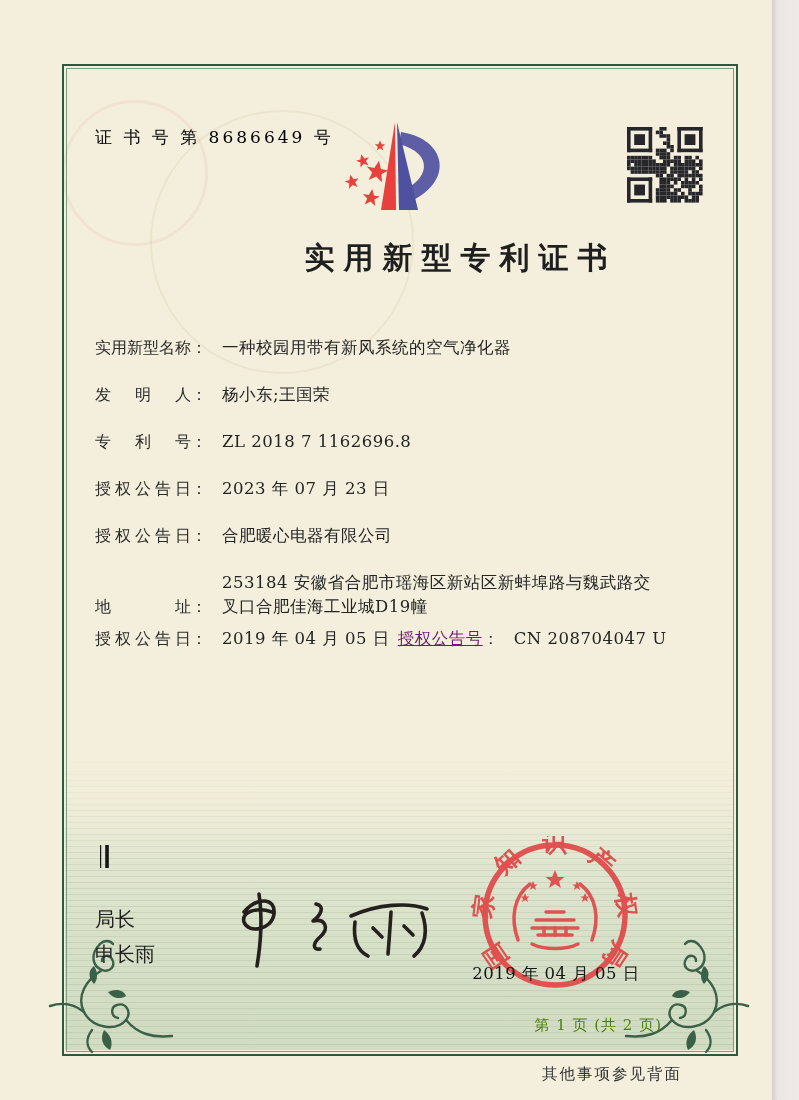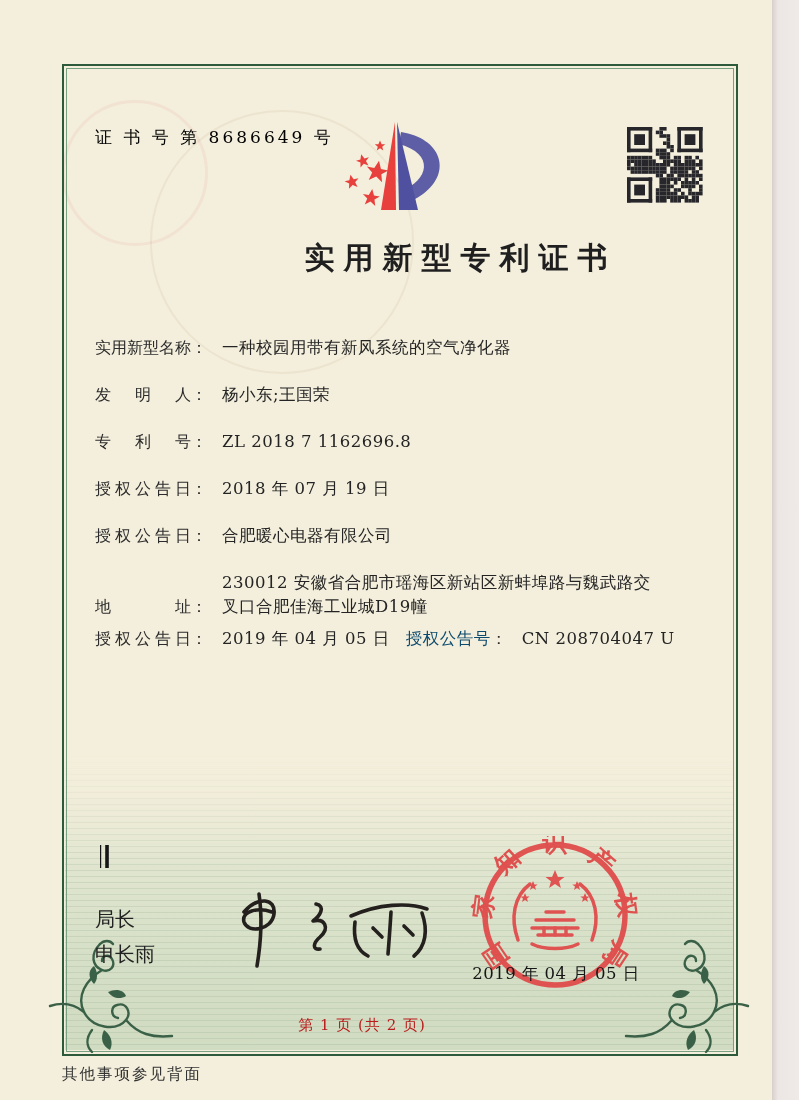--- a/index.html
+++ b/index.html
@@ -55,40 +55,40 @@
   .fields{position:absolute;left:95px;top:336px;width:580px;font-size:16.5px;}
   .frow{display:flex;align-items:flex-end;margin-bottom:23px;line-height:24px;}
   .flabel{
     display:inline-block;width:96px;font-size:16px;color:#2b2b2b;
     text-align:justify;text-align-last:justify;flex:0 0 96px;
   }
   .fcolon{flex:0 0 auto;font-size:16px;color:#2b2b2b;}
   .fvalue{margin-left:15px;color:#242424;letter-spacing:.5px;}
   .fvalue.addr{width:432px;}
   .grant-row{position:absolute;left:95px;top:627px;display:flex;font-size:16.5px;line-height:24px;}
-  .grant-no{margin-left:16px;letter-spacing:.5px;color:#0c4a6e;}
+  .grant-no{margin-left:8px;letter-spacing:.5px;color:#701a75;text-decoration:underline;}
   .paras{
     position:absolute;left:95px;top:660px;width:560px;
     font-size:15px;line-height:29px;color:#333;text-align:justify;
   }
   .paras p{margin:0;text-indent:2em;}
   .barcode{position:absolute;left:100px;top:845px;width:200px;height:23px;}
   .director{position:absolute;left:95px;top:902px;font-size:20px;line-height:35px;color:#222;}
   .signature{position:absolute;left:228px;top:886px;width:225px;height:85px;}
   .seal{position:absolute;left:466px;top:836px;width:178px;height:158px;}
   .seal-date{
     position:absolute;left:468px;top:963px;width:176px;text-align:center;
     font-size:16.5px;color:#161616;letter-spacing:.5px;z-index:5;
   }
   .page-indicator{
-    position:absolute;left:62px;top:1016px;width:600px;text-align:center;
-    font-size:15px;color:#b91c1c;letter-spacing:1px;
+    position:absolute;left:62px;top:1016px;width:600px;text-align:right;
+    font-size:15px;color:#4d7c0f;letter-spacing:1px;
   }
   .back-note{
-    position:absolute;left:62px;top:1064px;width:620px;text-align:left;
+    position:absolute;left:62px;top:1064px;width:620px;text-align:right;
     font-size:15.5px;color:#333;letter-spacing:2px;z-index:4;
   }
   .flourish{position:absolute;width:130px;height:120px;z-index:4;}
   .flourish.bl{left:46px;top:938px;}
   .flourish.br{left:622px;top:938px;transform:scaleX(-1);}
 </style>
 </head>
 <body>
 
 <div class="page">
@@ -371,31 +371,31 @@
         <span class="fvalue">杨小东;王国荣</span>
       </div>
       <div class="frow">
         <span class="flabel">专利号</span>
           <span class="fcolon">：</span>
         <span class="fvalue">ZL 2018 7 1162696.8</span>
       </div>
       <div class="frow">
         <span class="flabel">授权公告日</span>
           <span class="fcolon">：</span>
-        <span class="fvalue">2018 年 07 月 19 日</span>
+        <span class="fvalue">2023 年 07 月 23 日</span>
       </div>
       <div class="frow">
         <span class="flabel">授权公告日</span>
           <span class="fcolon">：</span>
         <span class="fvalue">合肥暖心电器有限公司</span>
       </div>
       <div class="frow">
         <span class="flabel">地址</span>
           <span class="fcolon">：</span>
-        <span class="fvalue addr">230012 安徽省合肥市瑶海区新站区新蚌埠路与魏武路交叉口合肥佳海工业城D19幢</span>
+        <span class="fvalue addr">253184 安徽省合肥市瑶海区新站区新蚌埠路与魏武路交叉口合肥佳海工业城D19幢</span>
       </div>
     </div>
 
     <div class="grant-row">
       <span class="flabel">授权公告日</span>
         <span class="fcolon">：</span>
       <span class="fvalue">2019 年 04 月 05 日</span>
       <span class="grant-no">授权公告号</span>
         <span class="fcolon">：</span>
       <span class="fvalue">CN 208704047 U</span>

